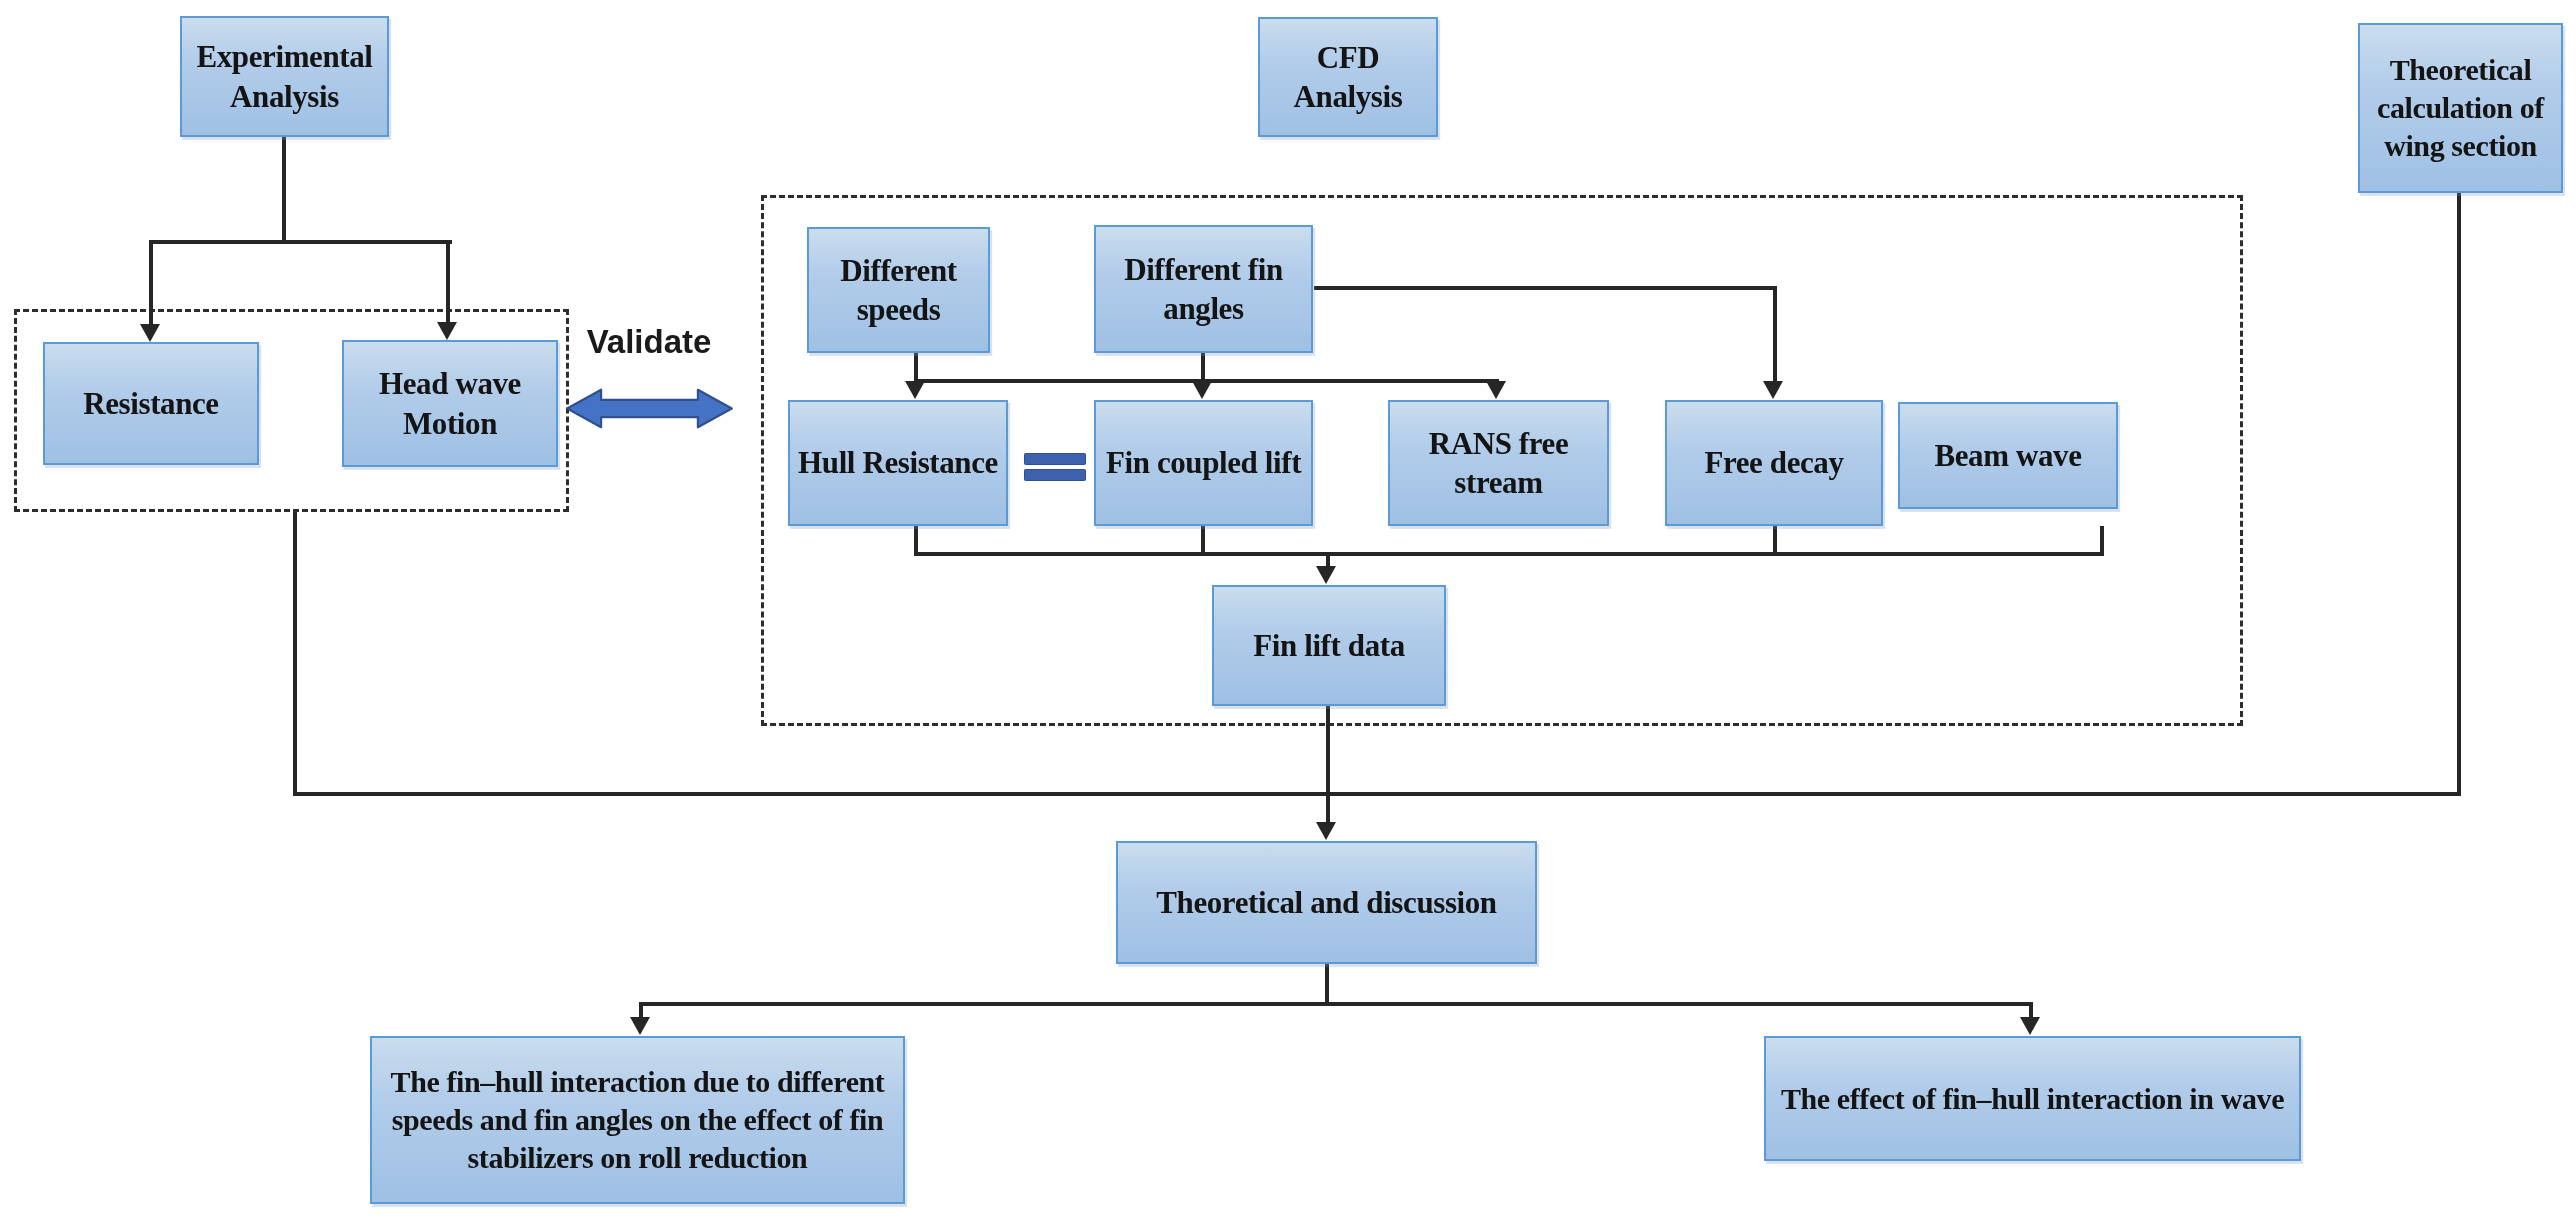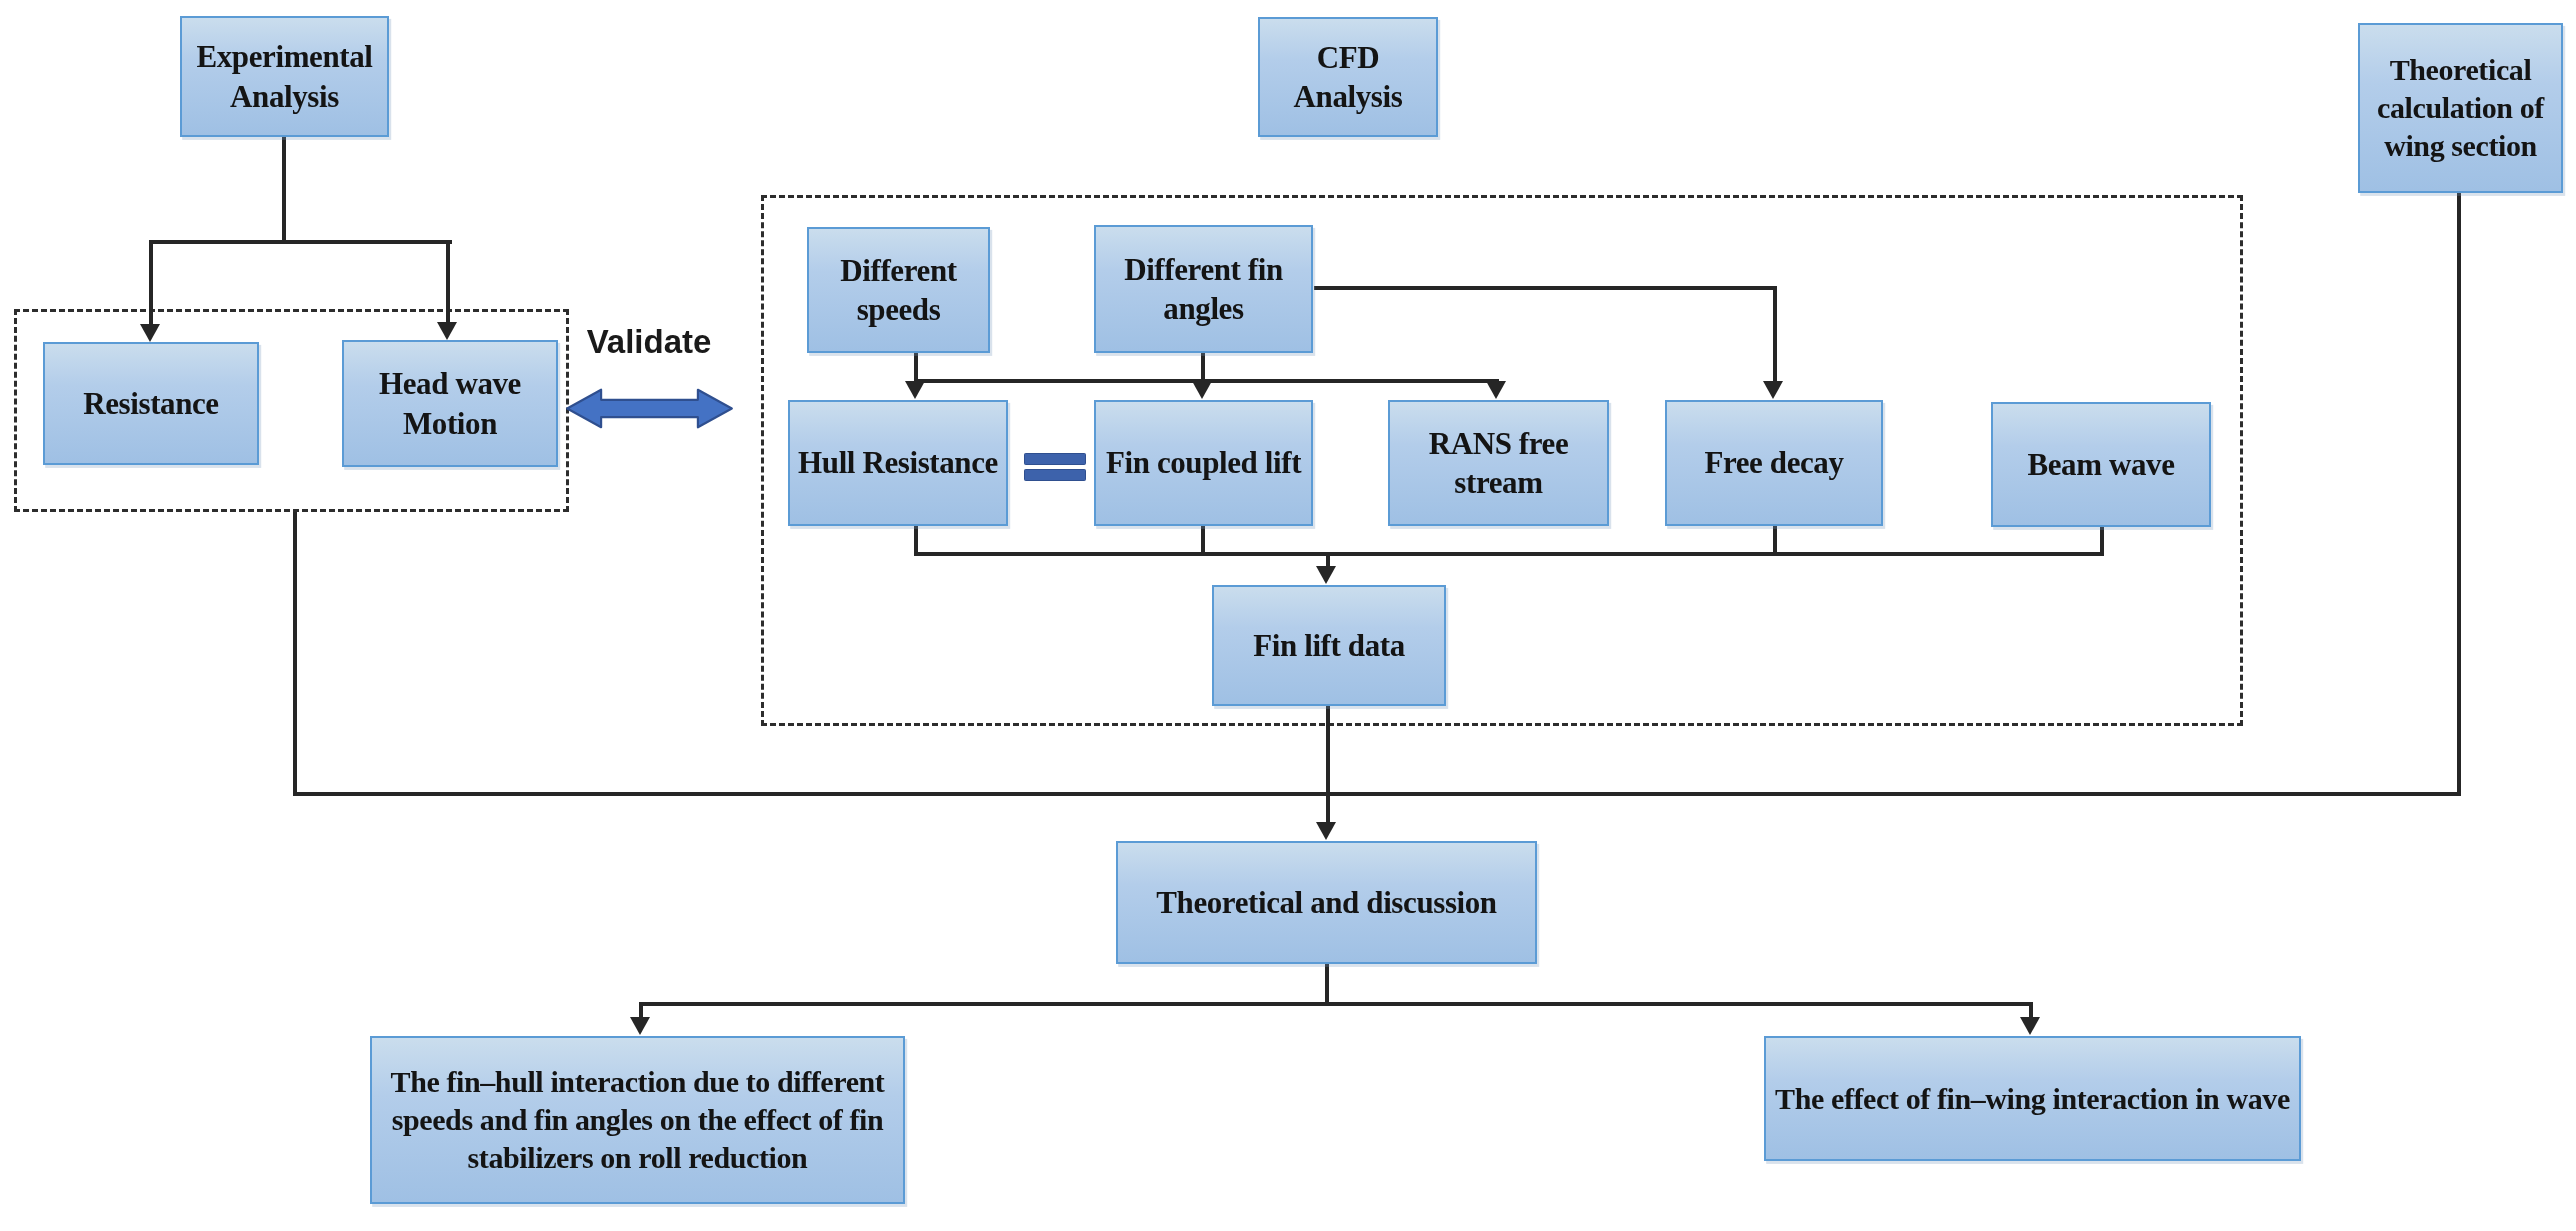--- a/index.html
+++ b/index.html
@@ -148,24 +148,24 @@
   <div class="box" style="left:1094px; top:225px; width:219px; height:128px;">Different fin angles</div>
 
   <div class="box" style="left:788px; top:400px; width:220px; height:126px;">Hull Resistance</div>
 
   <div class="box" style="left:1094px; top:400px; width:219px; height:126px;">Fin coupled lift</div>
 
   <div class="box" style="left:1665px; top:400px; width:218px; height:126px;">Free decay</div>
 
   <div class="box" style="left:1388px; top:400px; width:221px; height:126px;">RANS free stream</div>
 
-  <div class="box" style="left:1991px; top:402px; width:220px; height:125px;">Beam wave</div>
+  <div class="box" style="left:1898px; top:402px; width:220px; height:107px;">Beam wave</div>
 
   <div class="box" style="left:1212px; top:585px; width:234px; height:121px;">Fin lift data</div>
 
   <div class="box" style="left:1116px; top:841px; width:421px; height:123px;">Theoretical and discussion</div>
 
   <div class="box" style="left:370px; top:1036px; width:535px; height:168px; font-size:30px;">The fin–hull interaction due to different speeds and fin angles on the effect of fin stabilizers on roll reduction</div>
 
-  <div class="box" style="left:1764px; top:1036px; width:537px; height:125px; font-size:30px;">The effect of fin–wing interaction in wave</div>
+  <div class="box" style="left:1764px; top:1036px; width:537px; height:125px; font-size:30px;">The effect of fin–hull interaction in wave</div>
 
 </div>
 
 
 </body></html>

